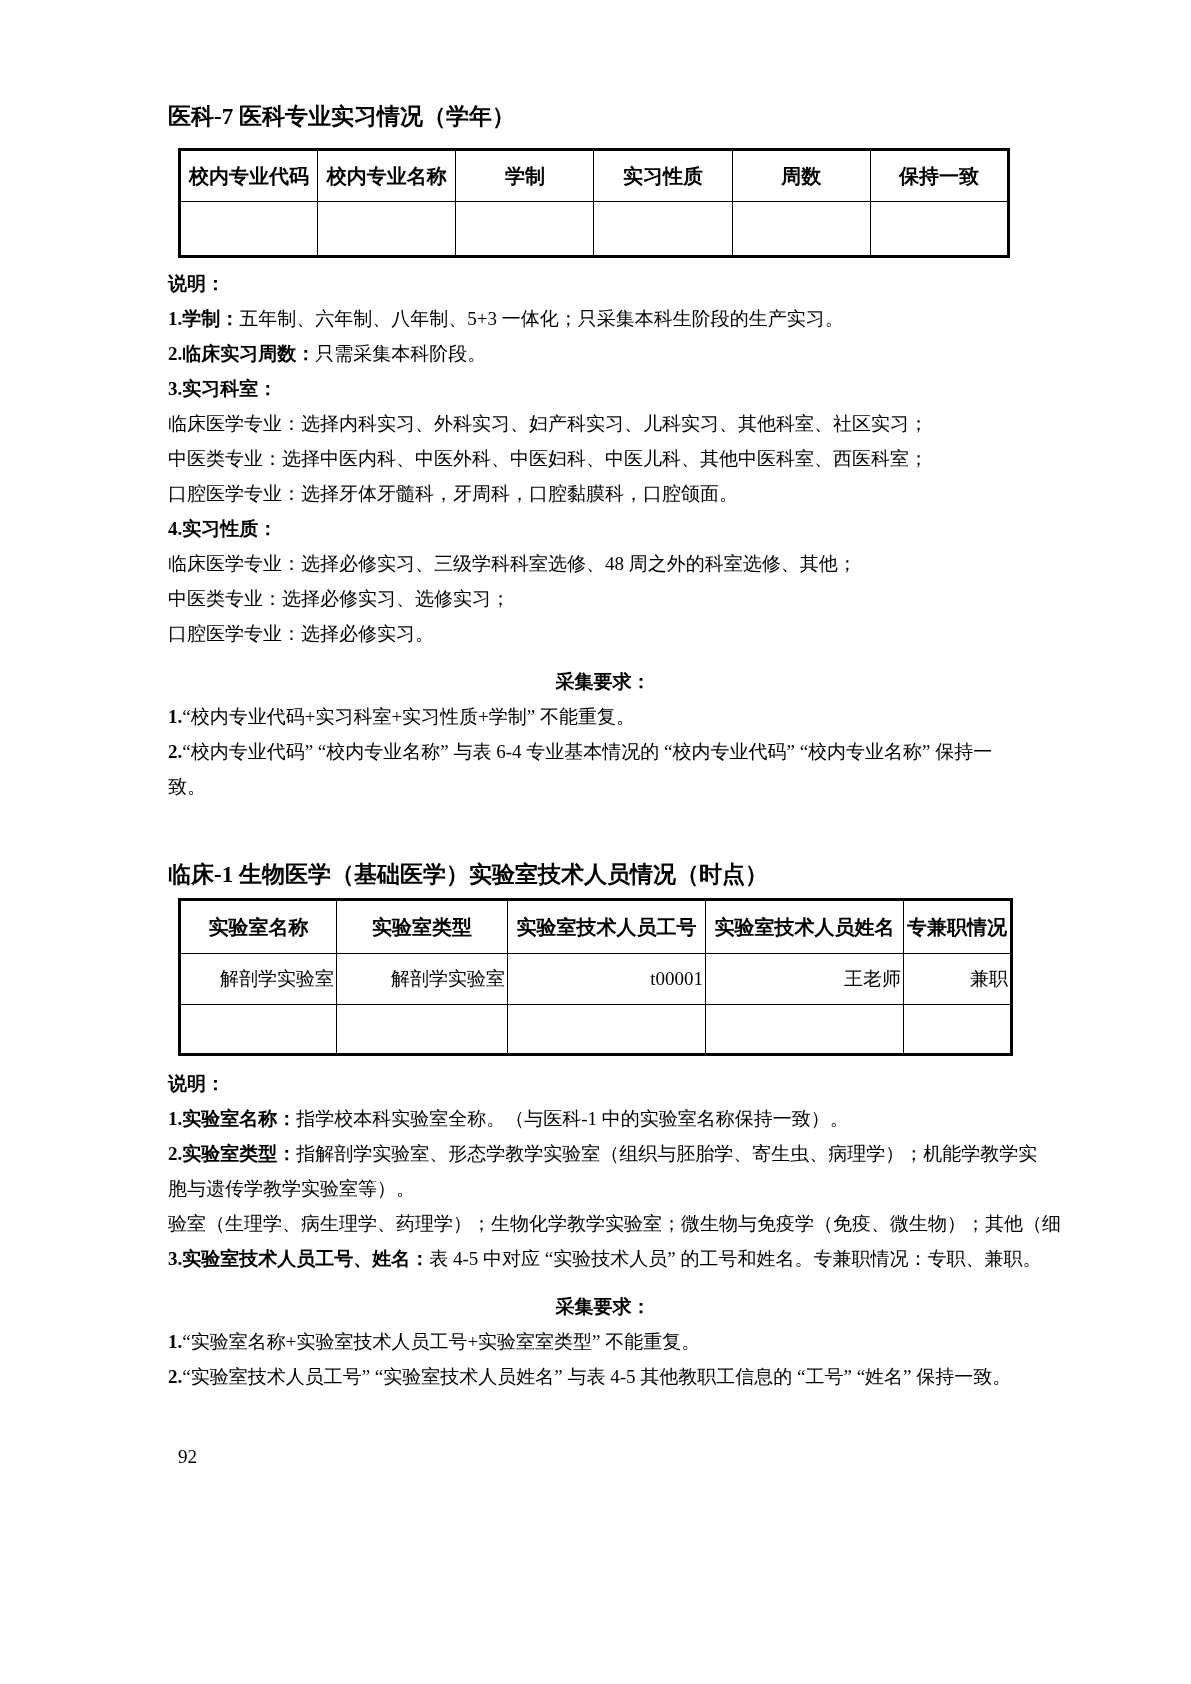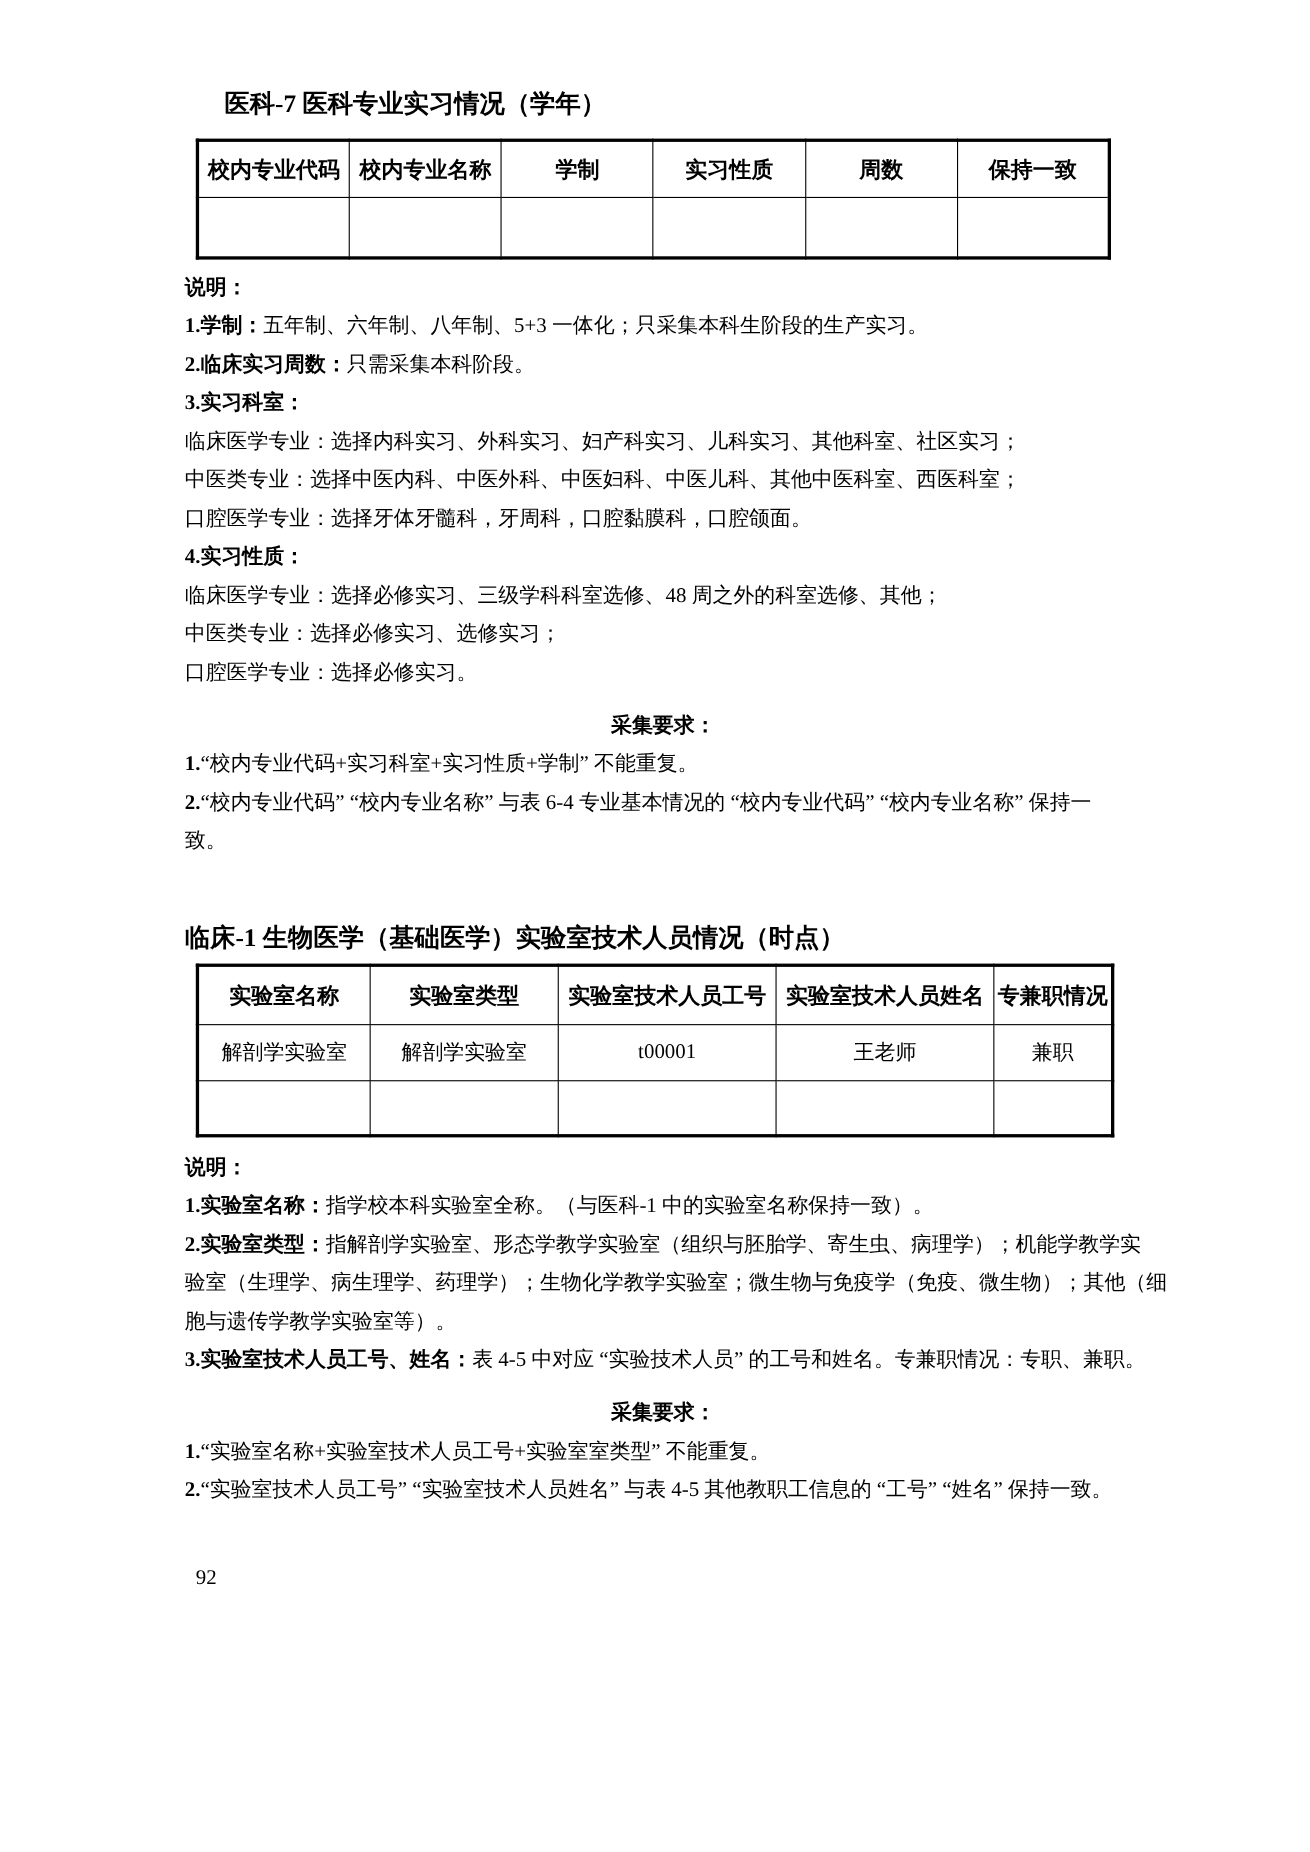--- a/index.html
+++ b/index.html
@@ -6,39 +6,39 @@
   .page {
     width:1191px; height:1684px; background:#ffffff; color:#000;
     font-family:"Liberation Serif","DejaVu Serif",serif;
     position:relative; overflow:hidden;
   }
   .content {margin-left:168px; width:870px;}
   .doc-title {
     font-size:23px; font-weight:bold; line-height:30px; margin:0;
     white-space:nowrap;
   }
-  .title-1 {padding-top:80px;margin-left:36px;}
+  .title-1 {padding-top:102px;}
   .title-2 {margin-top:56px;}
   table.tbl {
     border-collapse:collapse; table-layout:fixed;
     width:832px; margin-left:10px; text-align:center;
     border:3px solid #000;
   }
   .tbl-1 {margin-top:16px;}
   .tbl-2 {margin-top:8px;}
   .tbl th {
     font-size:20px; font-weight:bold; border:1.5px solid #000;
     white-space:nowrap; padding:0 2px;
   }
   .tbl td {font-size:19px; border:1.5px solid #000; padding:0 2px;}
   .tbl-1 th {height:50px;}
   .tbl-1 td {height:50px;}
   .tbl-1 tr.empty td {height:53px;}
   .tbl-2 th {height:52px;}
-  .tbl-2 td {height:50px;}
+  .tbl-2 td {height:50px;text-align:right;}
   .tbl-2 tr.empty td {height:48px;}
   .notes {margin-top:8px;}
   .notes-2 {margin-top:10px;}
   .line {margin:0; font-size:19px; line-height:35px; white-space:nowrap;}
   .line b {font-weight:bold;}
   .hdg {font-weight:bold;}
   .sp-before {margin-top:13px;text-align:center;}
   .footer {
     margin-top:48px; font-size:19px; line-height:30px;
     width:832px; margin-left:10px;
@@ -126,22 +126,22 @@
         <td></td>
         <td></td>
       </tr>
     </tbody>
       </table>
 
     <div class="notes notes-2">
       <p class="line hdg">说明：</p>
       <p class="line"><b>1.实验室名称：</b><span>指学校本科实验室全称。（与医科-1 中的实验室名称保持一致）。</span></p>
       <p class="line"><b>2.实验室类型：</b><span>指解剖学实验室、形态学教学实验室（组织与胚胎学、寄生虫、病理学）；机能学教学实</span></p>
+      <p class="line"><b></b><span>胞与遗传学教学实验室等）。</span></p>
       <p class="line"><b></b><span>验室（生理学、病生理学、药理学）；生物化学教学实验室；微生物与免疫学（免疫、微生物）；其他（细</span></p>
-      <p class="line"><b></b><span>胞与遗传学教学实验室等）。</span></p>
       <p class="line"><b>3.实验室技术人员工号、姓名：</b><span>表 4-5 中对应 “实验技术人员” 的工号和姓名。专兼职情况：专职、兼职。</span></p>
     </div>
 
     <div>
       <p class="line hdg sp-before">采集要求：</p>
       <p class="line"><b>1.</b><span>“实验室名称+实验室技术人员工号+实验室室类型” 不能重复。</span></p>
       <p class="line"><b>2.</b><span>“实验室技术人员工号” “实验室技术人员姓名” 与表 4-5 其他教职工信息的 “工号” “姓名” 保持一致。</span></p>
     </div>
 
     <div class="footer">92</div>

